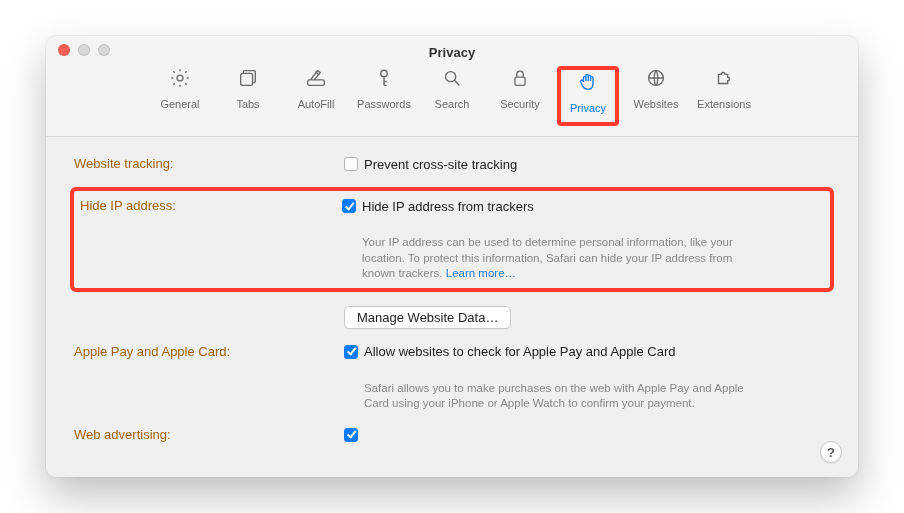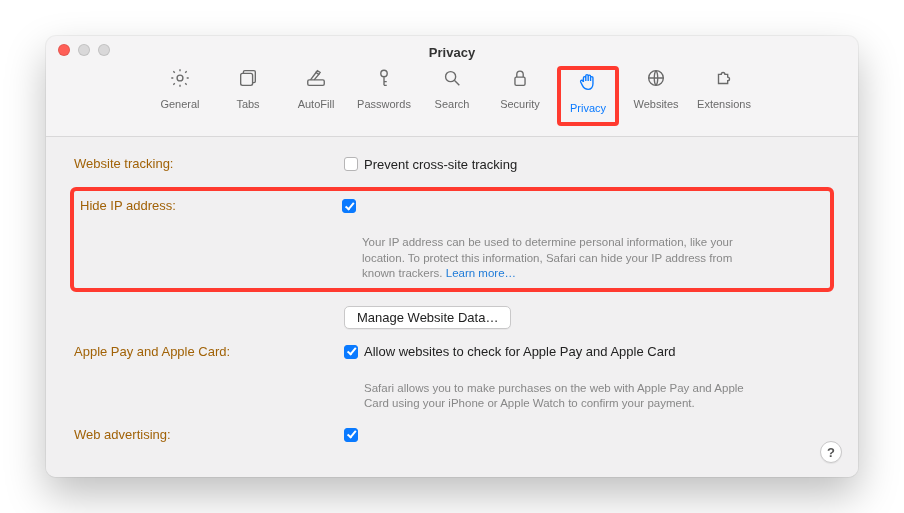--- a/index.html
+++ b/index.html
@@ -224,20 +224,21 @@
           <span>Prevent cross-site tracking</span>
         </label>
       </div>
     </div>
 
     <div class="section-hl" style="margin-bottom:14px;">
       <div class="labelcol" style="width:262px">Hide IP address:</div>
       <div class="fieldcol">
         <label class="check-line">
           <span class="checkbox checked"></span>
+          <span>Hide IP address from trackers</span>
         </label>
         <div class="desc">
           <span>Your IP address can be used to determine personal information, like your location. To protect this information, Safari can hide your IP address from known trackers. </span><a>Learn more…</a>
         </div>
       </div>
     </div>
 
     <div class="row">
       <div class="labelcol"></div>
       <div class="fieldcol">

